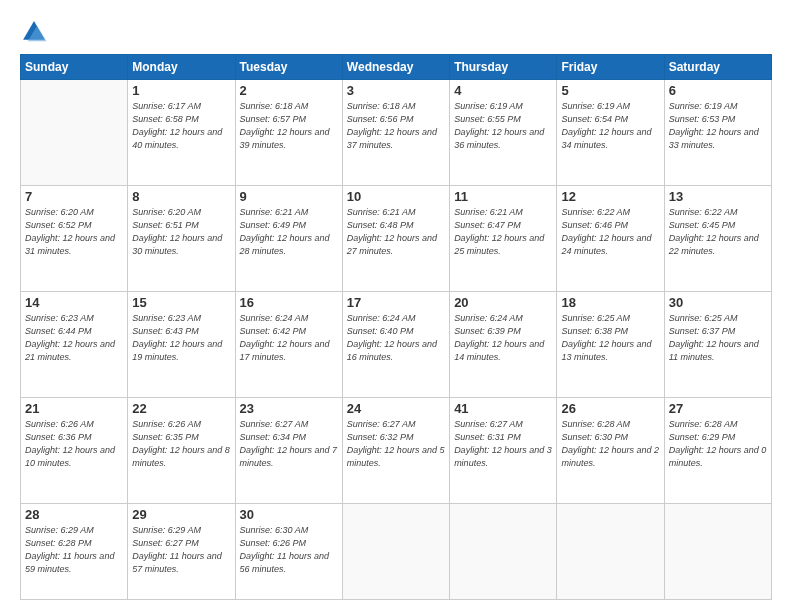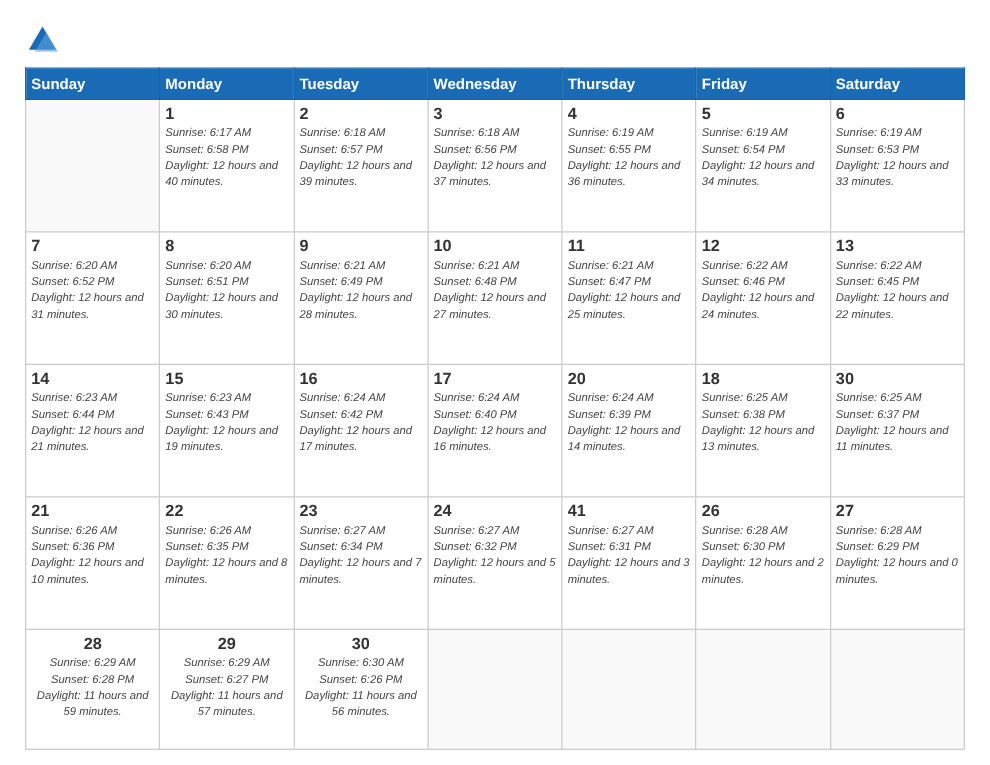--- a/index.html
+++ b/index.html
@@ -76,21 +76,20 @@
       font-size: 9.5px;
       color: #333;
       height: 88px;
       background: #fff;
     }
     .calendar td.empty {
       background: #f9f9f9;
     }
     .calendar tr:last-child td {
       height: 80px;
-      text-align: center;
     }
     .day-number {
       font-size: 13px;
       font-weight: bold;
       color: #333;
       display: block;
       margin-bottom: 2px;
     }
     .day-info {
       font-size: 9px;

